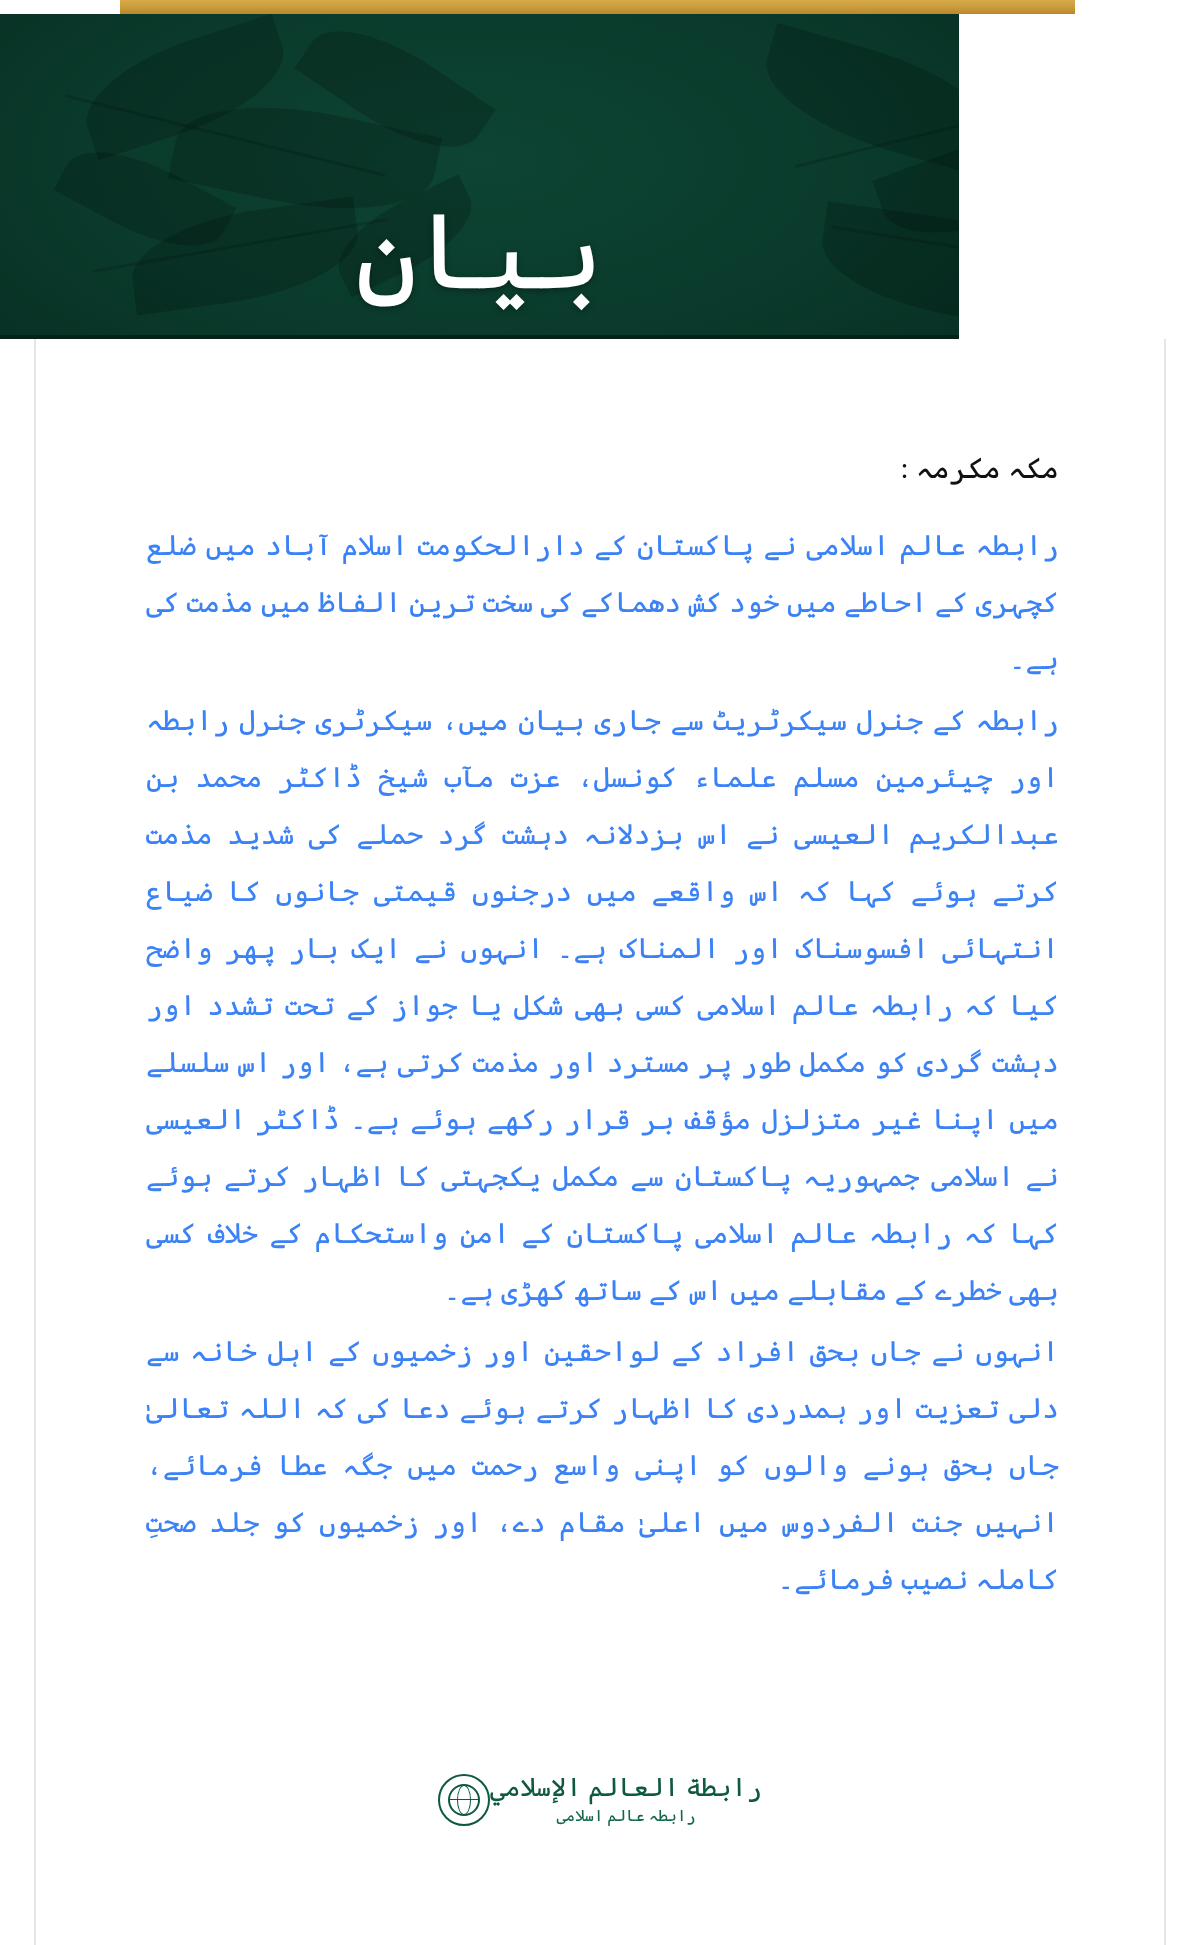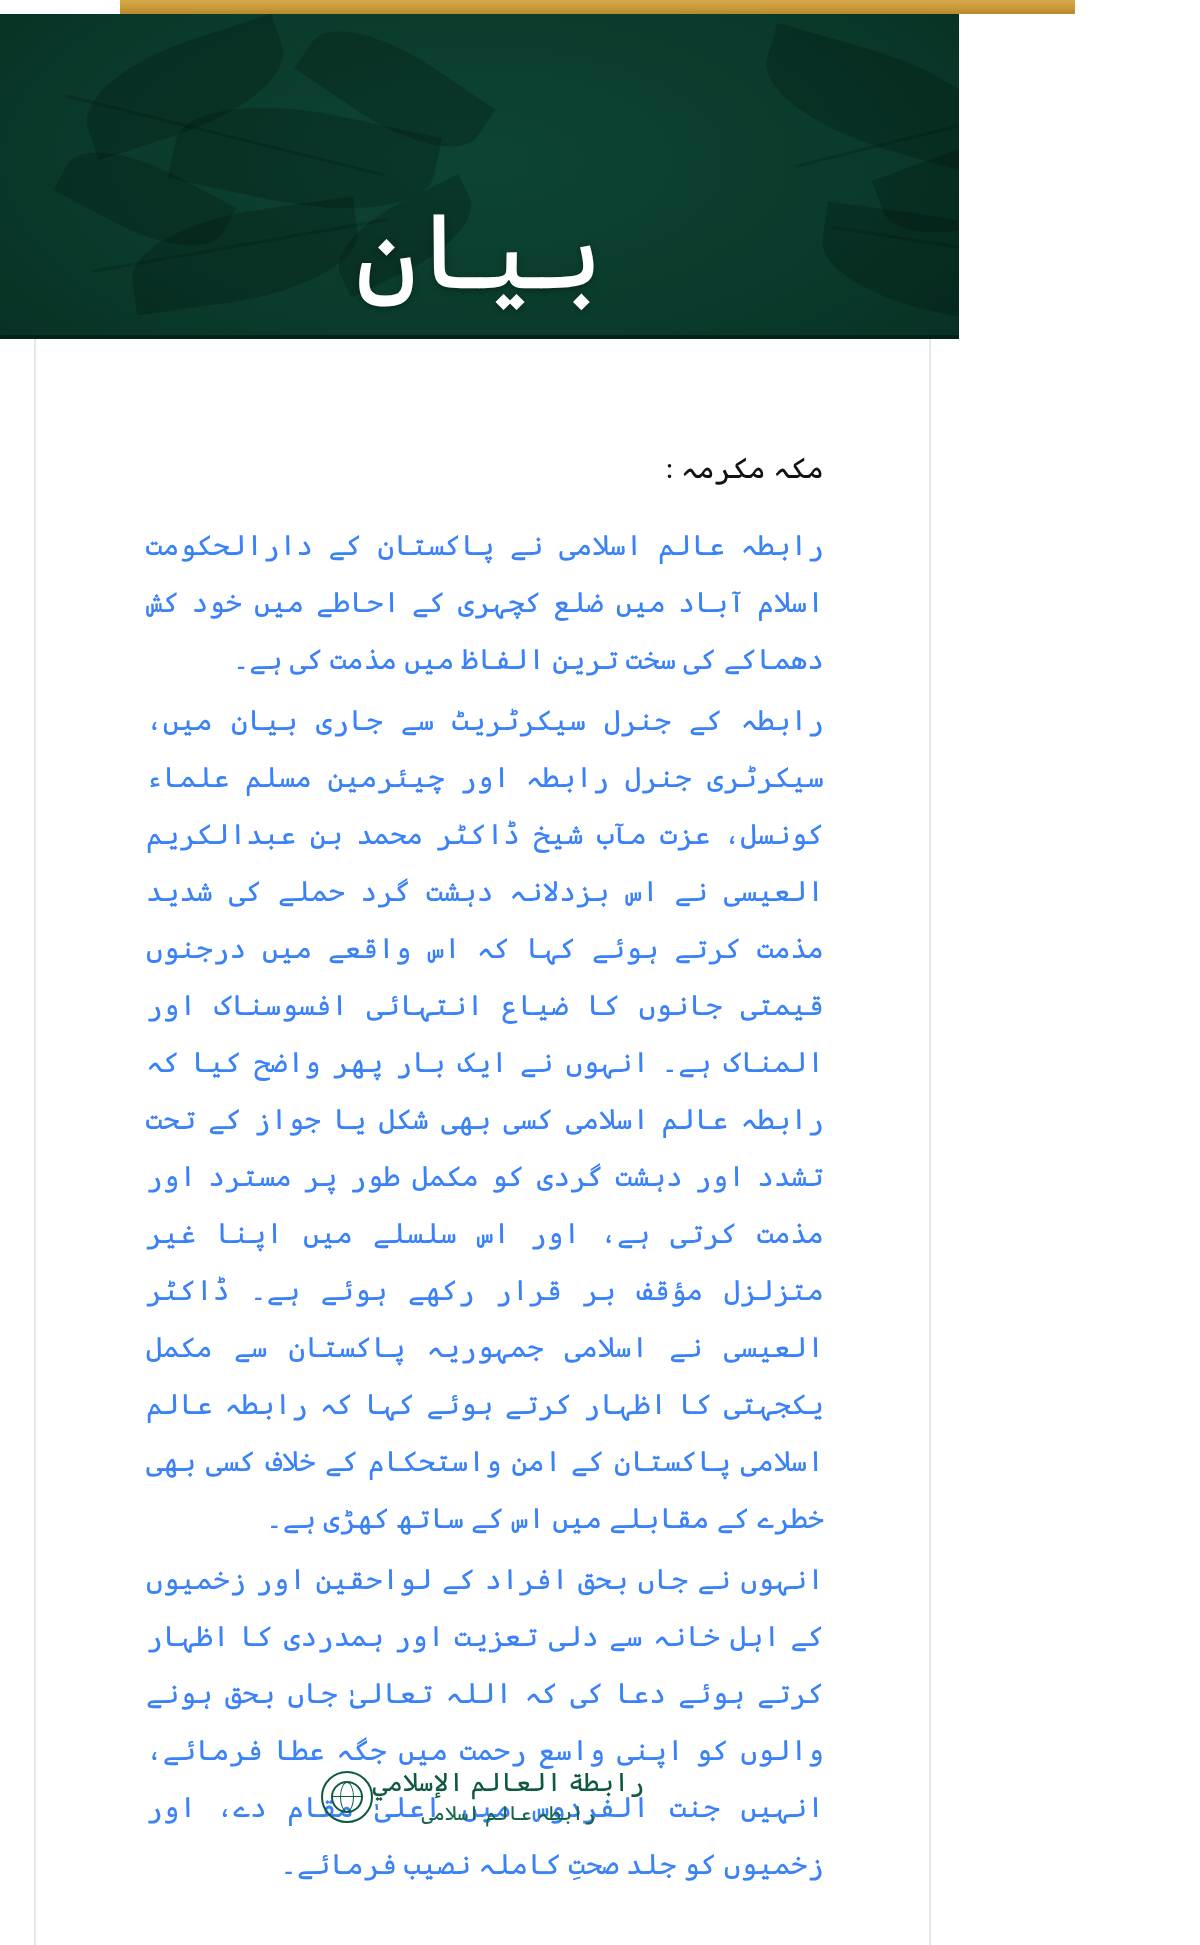--- a/index.html
+++ b/index.html
@@ -91,21 +91,21 @@
     letter-spacing: 1px;
     direction: rtl;
     text-shadow: 0 2px 6px rgba(0,0,0,0.35);
   }
 
   
   .content {
     position: absolute;
     left: 34px;
     top: 339px;
-    width: 897px;
+    width: 1132px;
     height: 1606px;
     background: #ffffff;
     box-sizing: border-box;
     border-left: 2px solid #e6e6e6;
     border-right: 2px solid #e6e6e6;
   }
 
   .body-inner {
     position: absolute;
     left: 110px;
@@ -187,21 +187,21 @@
     direction: rtl;
   }
   .footer-wordmark .ar {
     font-family: "Liberation Serif", serif;
     font-size: 26px;
     line-height: 1.25;
     letter-spacing: 0.5px;
   }
   .footer-wordmark .ur {
     font-family: "Liberation Serif", serif;
-    font-size: 20px;
+    font-size: 16px;
     line-height: 1.4;
     letter-spacing: 2px;
     color: #17664a;
   }
 </style>
 </head>
 <body>
 
 <div class="page">
 

